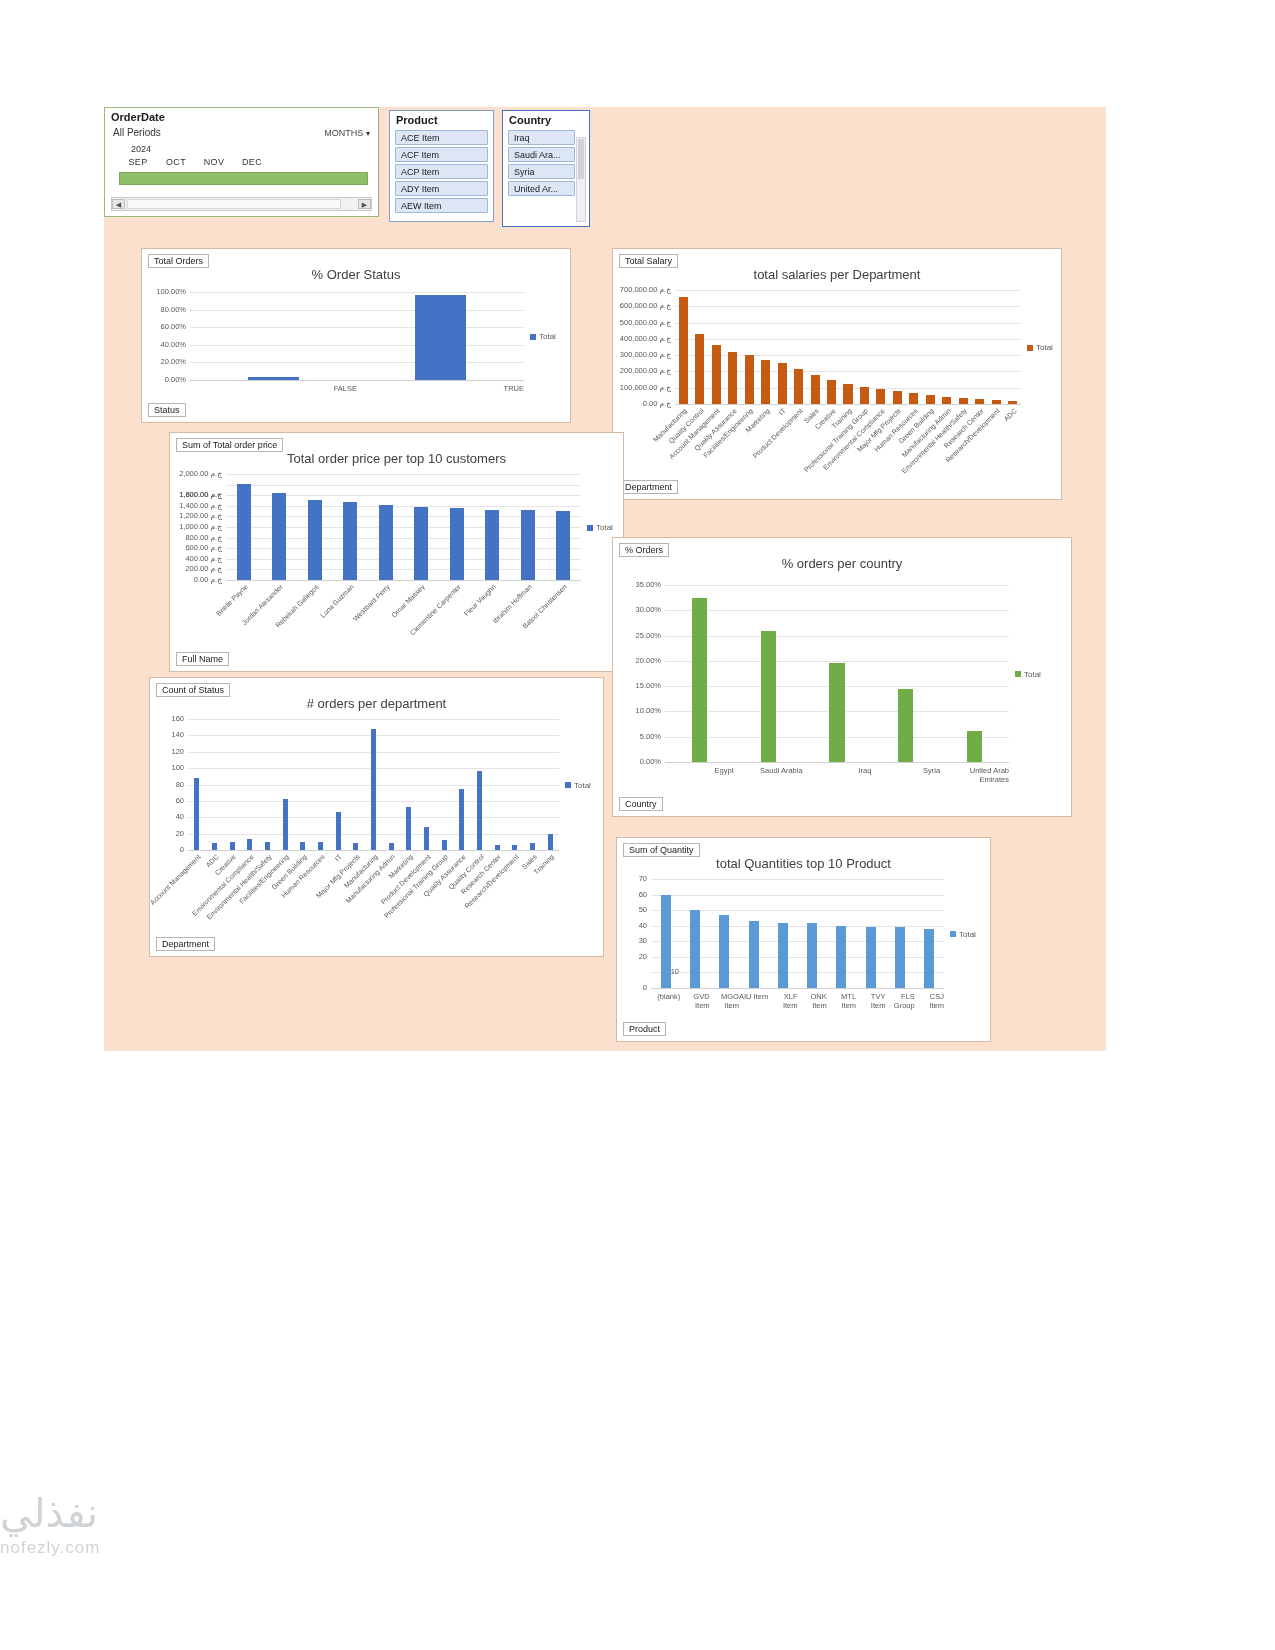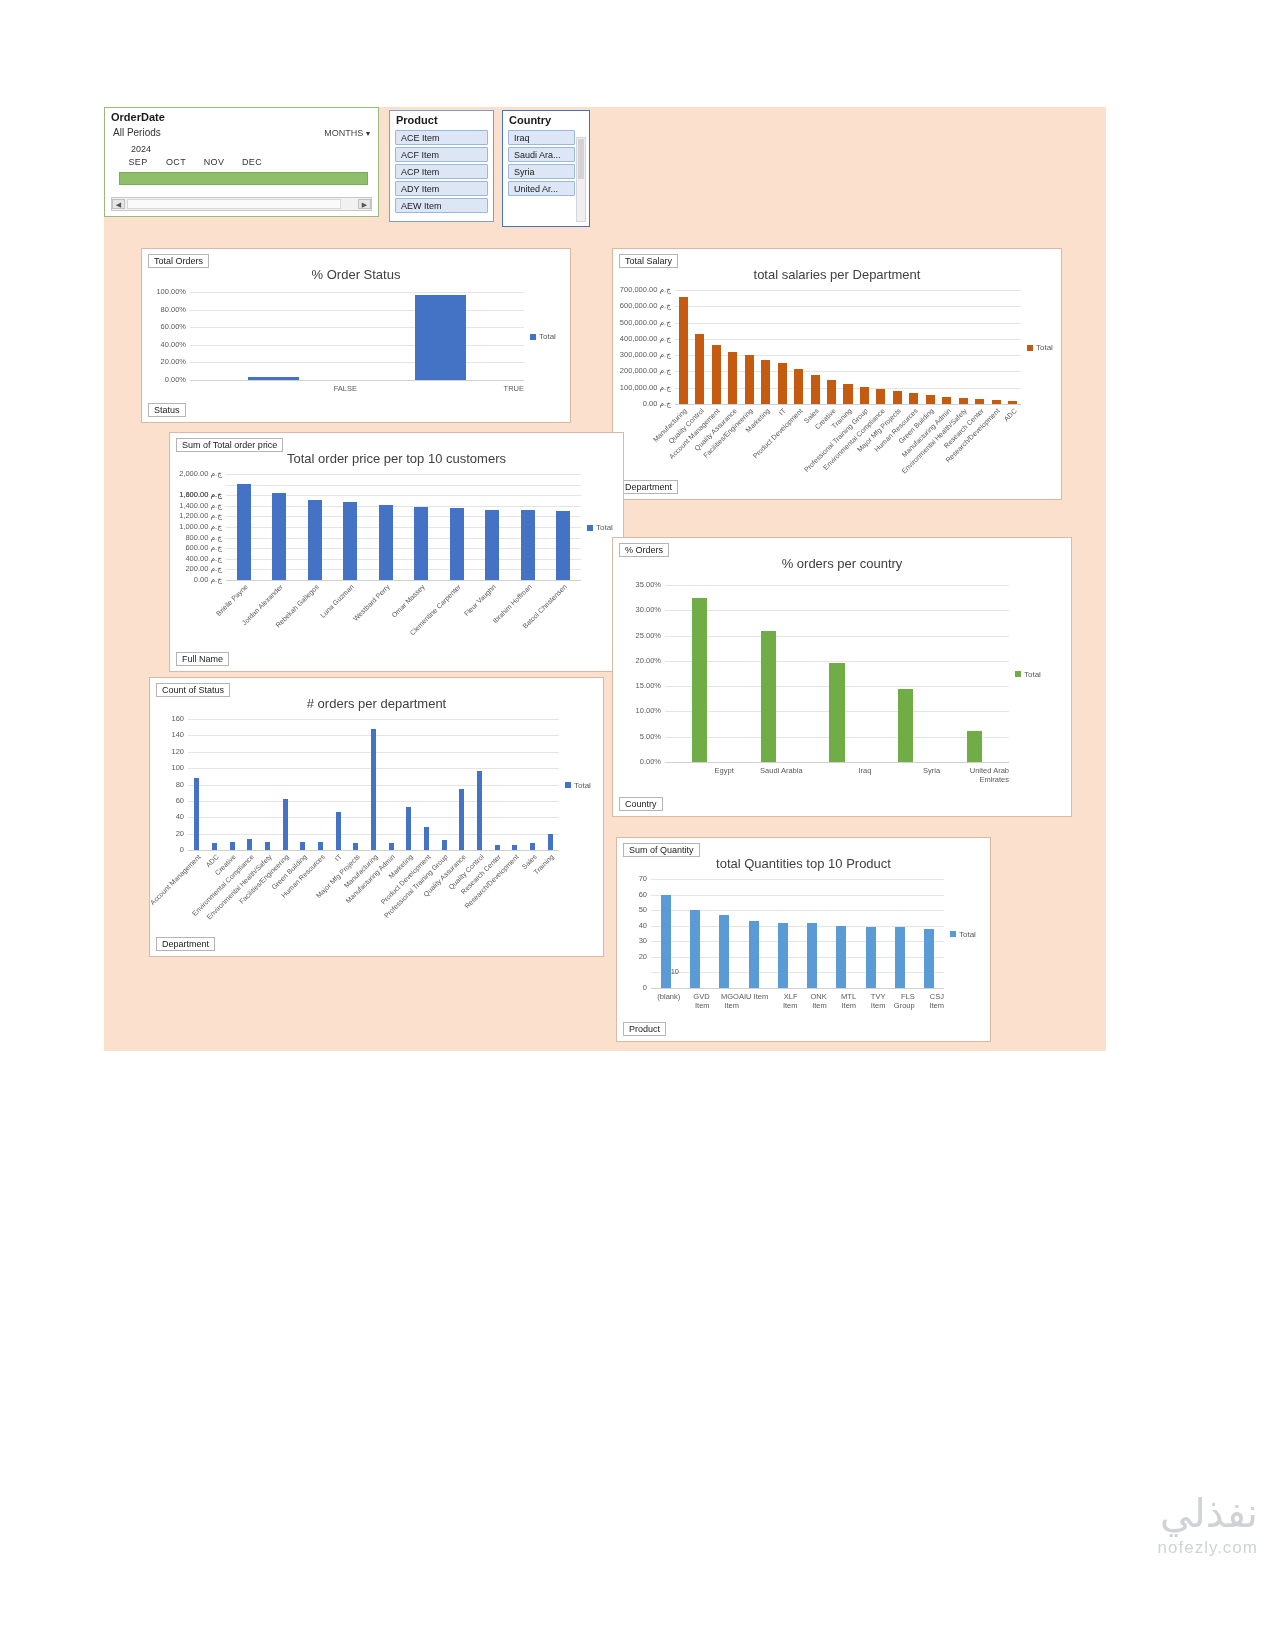--- a/index.html
+++ b/index.html
@@ -43,21 +43,21 @@
   .ylab{position:absolute;font-size:7.5px;color:#595959;text-align:right;white-space:nowrap;}
   .gline{position:absolute;height:1px;background:#e4e4e4;}
   .axis{position:absolute;background:#d0d0d0;}
   .bar{position:absolute;}
   .xlab{position:absolute;font-size:7.5px;color:#595959;text-align:right;}
   .xrot{position:absolute;font-size:7px;color:#595959;transform-origin:left top;transform:rotate(-45deg);white-space:nowrap;}
   .legend{position:absolute;font-size:8px;color:#595959;display:flex;align-items:center;gap:3px;}
   .legend i{width:6px;height:6px;display:inline-block;}
 
   
-  .footer{position:absolute;left:0;right:17px;top:1490px;text-align:right;}
+  .footer{position:absolute;left:0;right:8px;top:1490px;text-align:left;}
   .footer .ar{font-size:40px;color:#cfd3d6;font-family:"DejaVu Sans",sans-serif;letter-spacing:2px;}
   .footer .lt{font-size:17px;color:#cfd3d6;letter-spacing:1px;margin-top:2px;}
 </style>
 </head>
 <body>
 
 <div class="canvas">
 
   <div class="slicer timeline">
     <div class="title">OrderDate</div>

